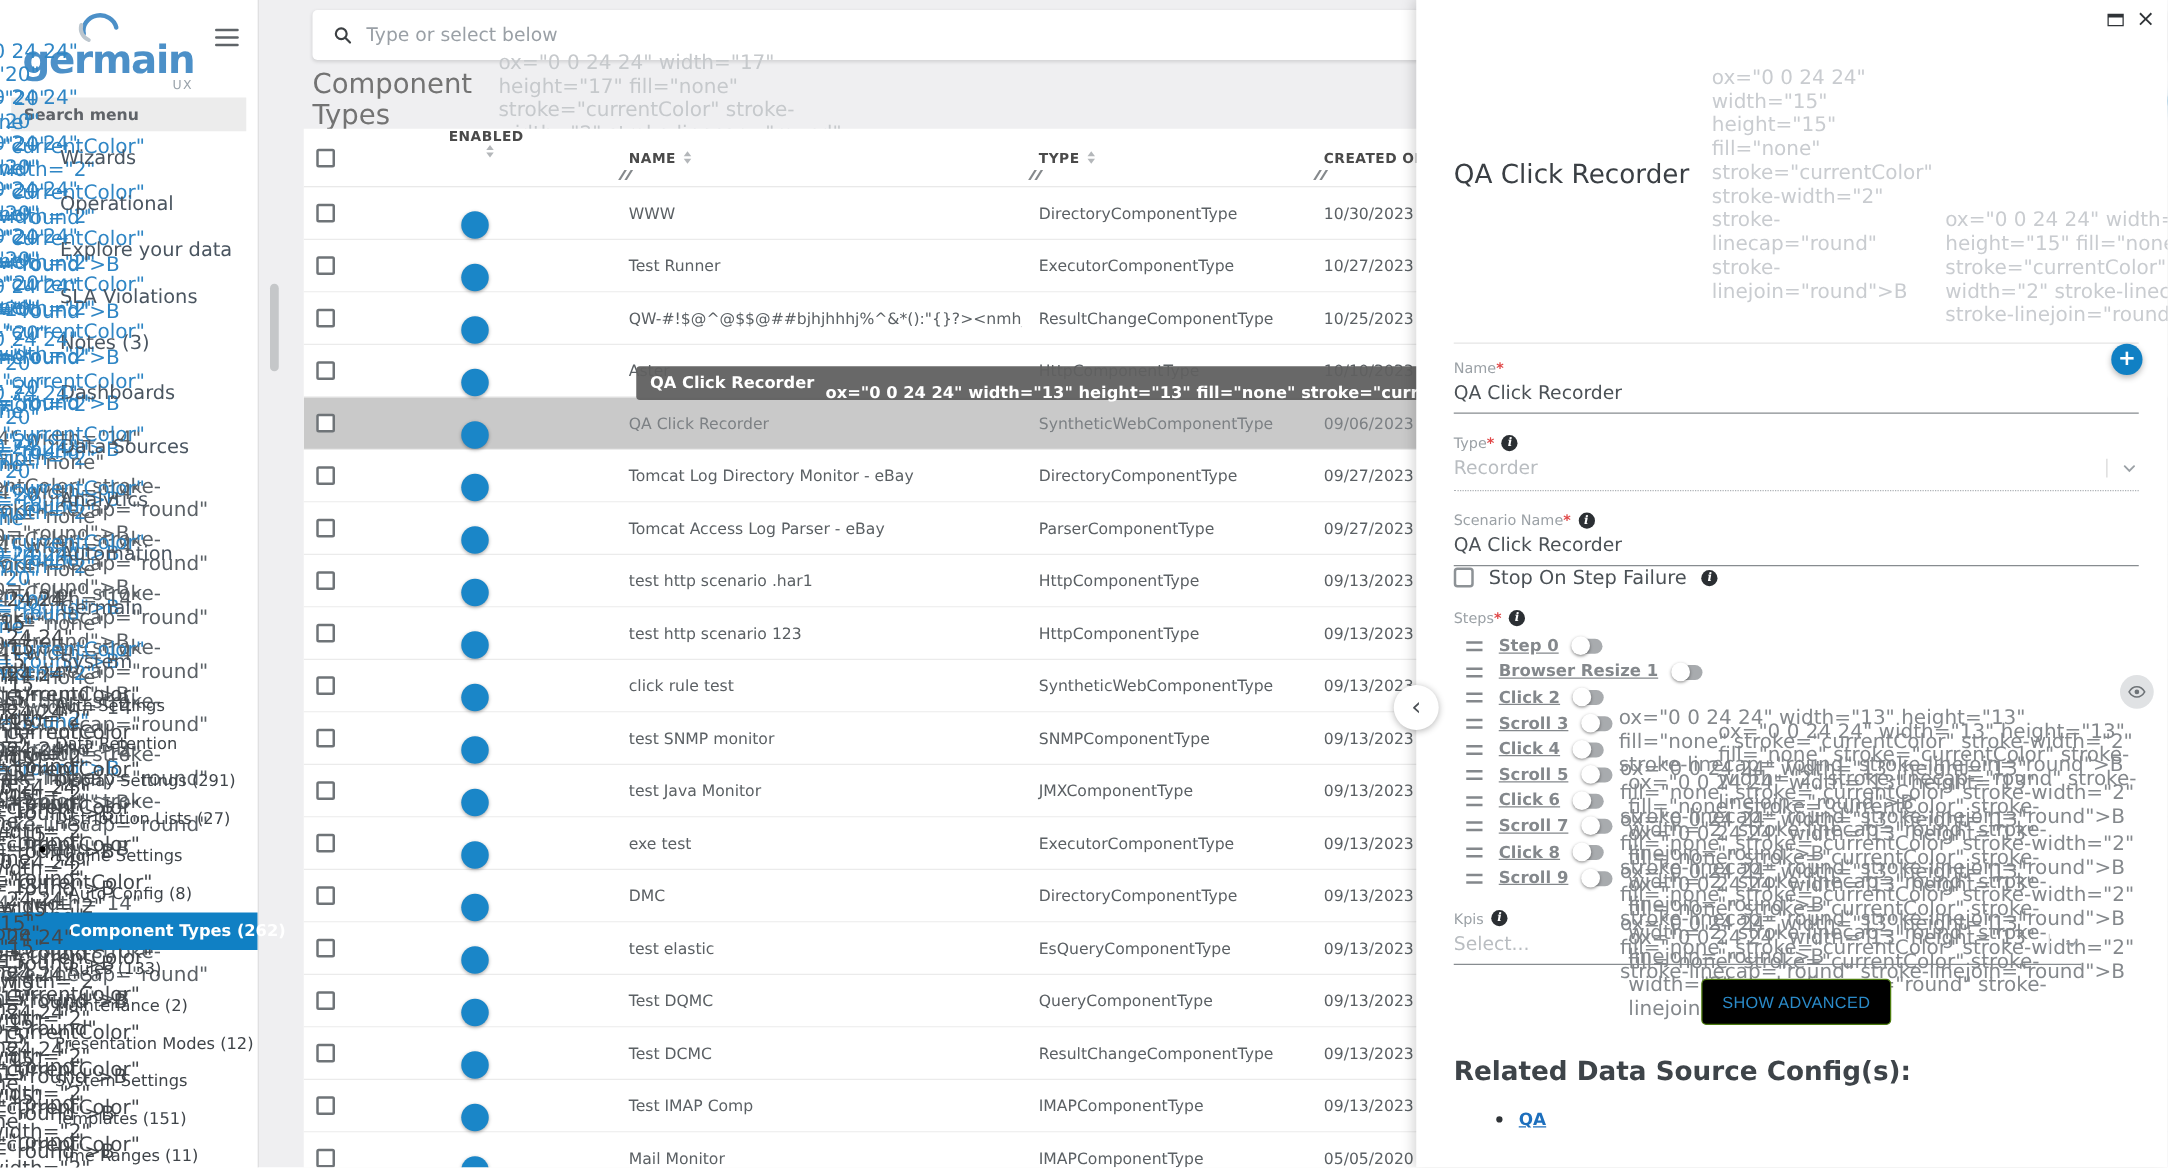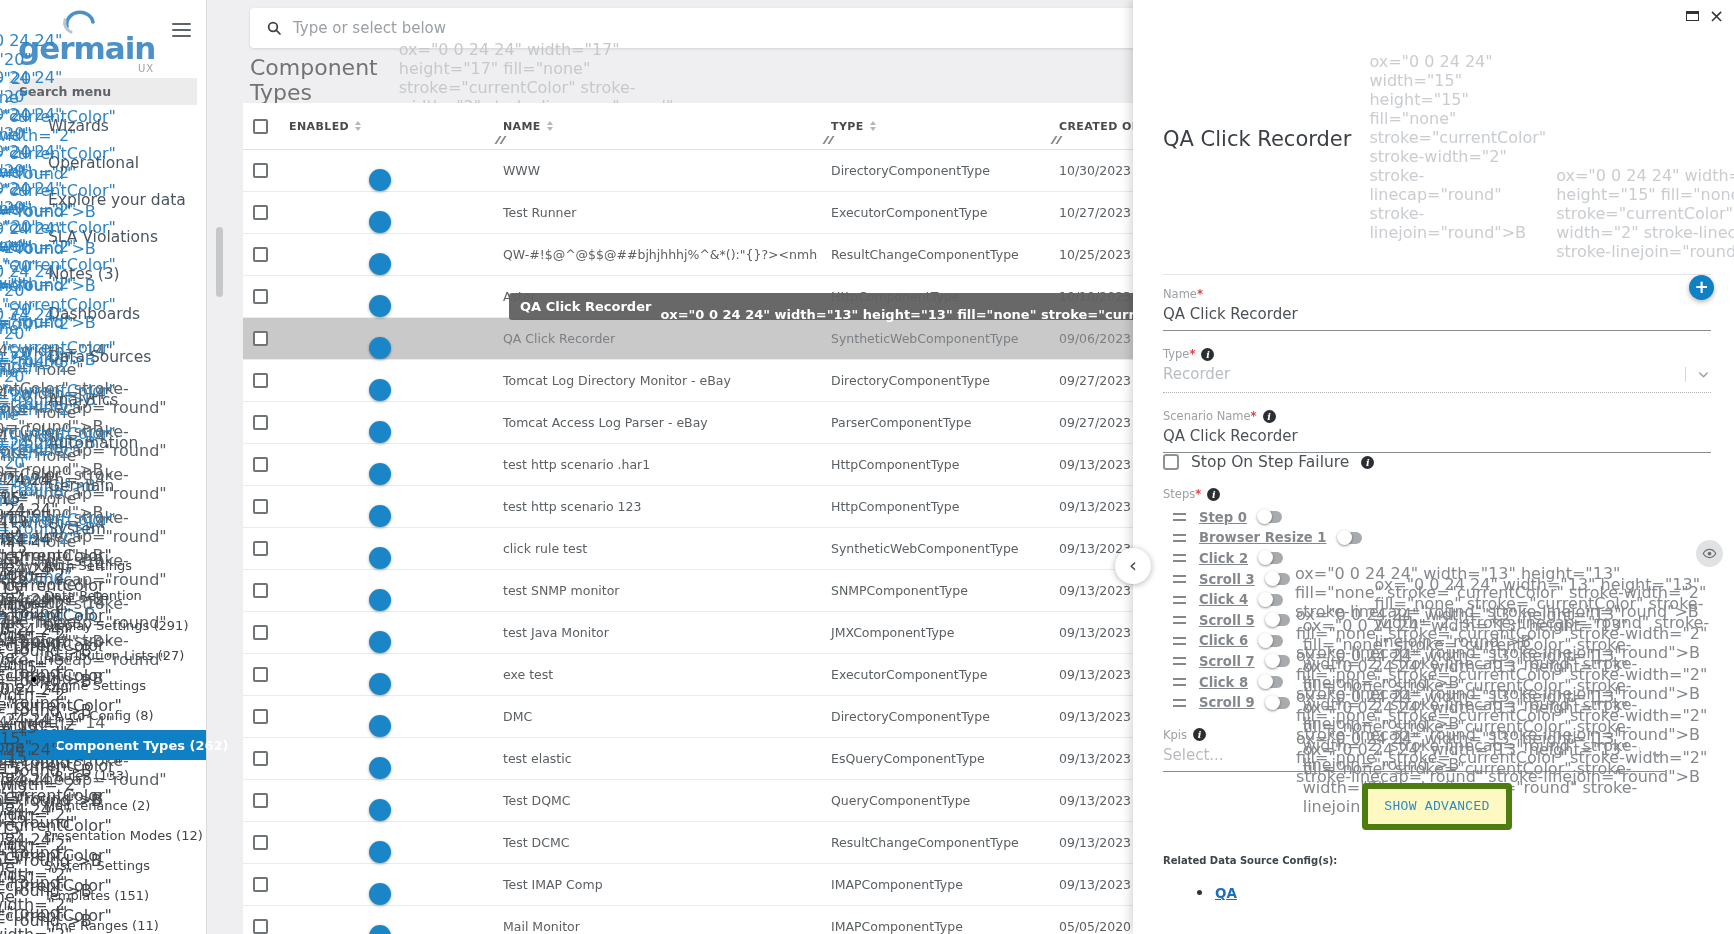--- a/index.html
+++ b/index.html
@@ -50,21 +50,21 @@
   .titlebar h1 { font-size:22px; font-weight:400; color:#737373; margin-right:8px; }
   .tb-ic { color:#c6c9cc; cursor:pointer; }
   .add-btn { width:27px; height:27px; border-radius:50%; background:#1080c4; color:#fff; border:none; font-size:18px; font-weight:700;
              line-height:1; display:flex; align-items:center; justify-content:center; cursor:pointer;
              box-shadow:0 2px 5px rgba(16,128,196,.5); padding:0 0 2px 0; font-family:inherit; }
   .table { position:absolute; left:36px; right:0; top:103px; bottom:0; background:#fff; overflow:hidden; }
   .thead, .trow { display:grid; grid-template-columns:10px 36px 200px 328px 228px minmax(0,1fr); align-items:center; }
   .thead { height:47px; border-bottom:1px solid #e2e2e2; }
   .th { position:relative; height:100%; display:flex; align-items:center; font-size:11px; font-weight:700; color:#4a4a4a;
         letter-spacing:.4px; padding-left:14px; white-space:nowrap; overflow:hidden; }
-  .th.center { justify-content:flex-start; padding-left:0; }
+  .th.center { justify-content:flex-start; padding-left:0;flex-direction:column; }
   .sort { display:inline-flex; flex-direction:column; gap:2px; margin-left:6px; }
   .sort i { width:0; height:0; border-left:3.5px solid transparent; border-right:3.5px solid transparent; }
   .sort .up { border-bottom:4px solid #b4b7ba; }
   .sort .dn { border-top:4px solid #b4b7ba; }
   .rz { position:absolute; left:5px; bottom:5px; width:12px; height:8px; }
   .rz i { position:absolute; top:0; width:1.5px; height:8px; background:#85898c; transform:skewX(-32deg); }
   .rz i:first-child { left:3px; } .rz i:last-child { left:8px; }
   .trow { height:42px; border-bottom:1px solid #ebebeb; background:#fff; }
   .trow.selected { background:#c9c9c9; }
   .trow.selected .cell { color:#7c8084; }
@@ -115,23 +115,23 @@
   .tg-off i { position:absolute; left:-3px; top:-2px; width:15px; height:15px; background:#fff; border-radius:50%;
               box-shadow:0 1px 2.5px rgba(0,0,0,.45); }
   .tr-ic { color:#84888c; cursor:pointer; }
   .p-add { position:absolute; right:20px; top:275px; width:25px; height:25px; border-radius:50%; background:#1080c4; color:#fff;
            font-size:17px; font-weight:700; border:none; box-shadow:0 2px 5px rgba(0,0,0,.3); display:flex; align-items:center;
            justify-content:center; padding:0 0 2px 0; cursor:pointer; font-family:inherit; }
   .kpis-row { margin-right:46px; }
   .eye-btn { position:absolute; right:11px; top:540px; width:27px; height:27px; border-radius:50%; background:#e0e2e4; border:none;
              display:flex; align-items:center; justify-content:center; color:#6e7377; cursor:pointer; }
   .adv-wrap { text-align:center; margin-top:11px; }
-  .adv { background:#fef9c3; border:6px solid #4d7c0f; color:#2a8ac8; font-size:13px; padding:10px 16px; border-radius:4px;
-         letter-spacing:.3px; cursor:pointer; font-family:Liberation Mono, monospace; }
-  .rel-h { margin-top:25px; font-size:10px; font-weight:700; color:#3e4449; }
+  .adv { background:#000000; border:1px solid #4d7c0f; color:#2a8ac8; font-size:13px; padding:10px 16px; border-radius:4px;
+         letter-spacing:.3px; cursor:pointer; font-family:Liberation Sans, sans-serif; }
+  .rel-h { margin-top:25px; font-size:21px; font-weight:700; color:#3e4449; }
   .rel-li { margin:19px 0 0 34px; display:flex; align-items:center; gap:13px; }
   .rel-li .dot { width:5px; height:5px; background:#2f3337; border-radius:50%; flex:none; }
   .rel-li a { color:#1d6fbd; font-weight:700; font-size:13.5px; text-decoration:underline; cursor:pointer; }
 </style>
 </head>
 <body>
 
 <div class="app">
 
   <aside class="sidebar">

